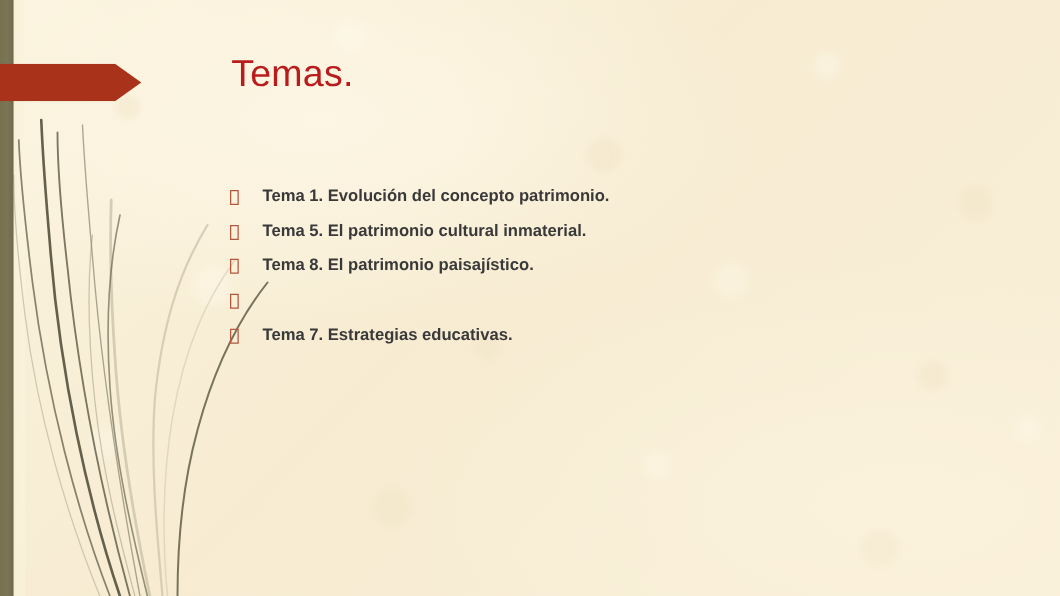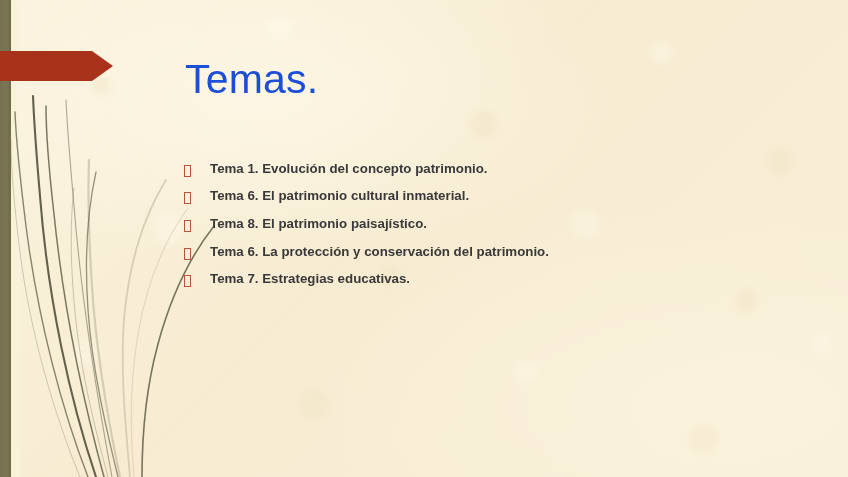--- a/index.html
+++ b/index.html
@@ -80,39 +80,38 @@
     top: 51px;
     width: 113px;
     height: 30px;
   }
 
   
   .title {
     position: absolute;
     left: 185px;
     top: 43px;
-    font-size: 41px;
+    font-size: 30px;
     font-weight: 400;
-    color: #1d4ed8;
+    color: #b91c1c;
     letter-spacing: .2px;
     line-height: 1.1;
     white-space: nowrap;
-    margin-top: 14px;
   }
 
   
   .topic-list {
     position: absolute;
     left: 184px;
     top: 149px;
     width: 620px;
   }
   .topic-row {
     display: flex;
-    align-items: flex-end;
+    align-items: flex-start;
     height: 27.7px;
   }
   .topic-bullet {
     flex: 0 0 auto;
     width: 7px;
     height: 12px;
     margin-top: 3px;
     border: 1px solid #b3563c;
     background: transparent;
     box-sizing: border-box;
@@ -163,32 +162,31 @@
   <div class="topic-list">
 
     <div class="topic-row">
       <span class="topic-bullet"></span>
       <span class="topic-text">Tema 1. Evolución del concepto patrimonio.</span>
     </div>
 
 
     <div class="topic-row">
       <span class="topic-bullet"></span>
-      <span class="topic-text">Tema 6. El patrimonio cultural inmaterial.</span>
+      <span class="topic-text">Tema 5. El patrimonio cultural inmaterial.</span>
     </div>
 
 
     <div class="topic-row">
       <span class="topic-bullet"></span>
       <span class="topic-text">Tema 8. El patrimonio paisajístico.</span>
     </div>
 
     <div class="topic-row">
       <span class="topic-bullet"></span>
-      <span class="topic-text">Tema 6. La protección y conservación del patrimonio.</span>
     </div>
 
     <div class="topic-row">
       <span class="topic-bullet"></span>
       <span class="topic-text">Tema 7. Estrategias educativas.</span>
     </div>
 
   </div>
 
 </div>

